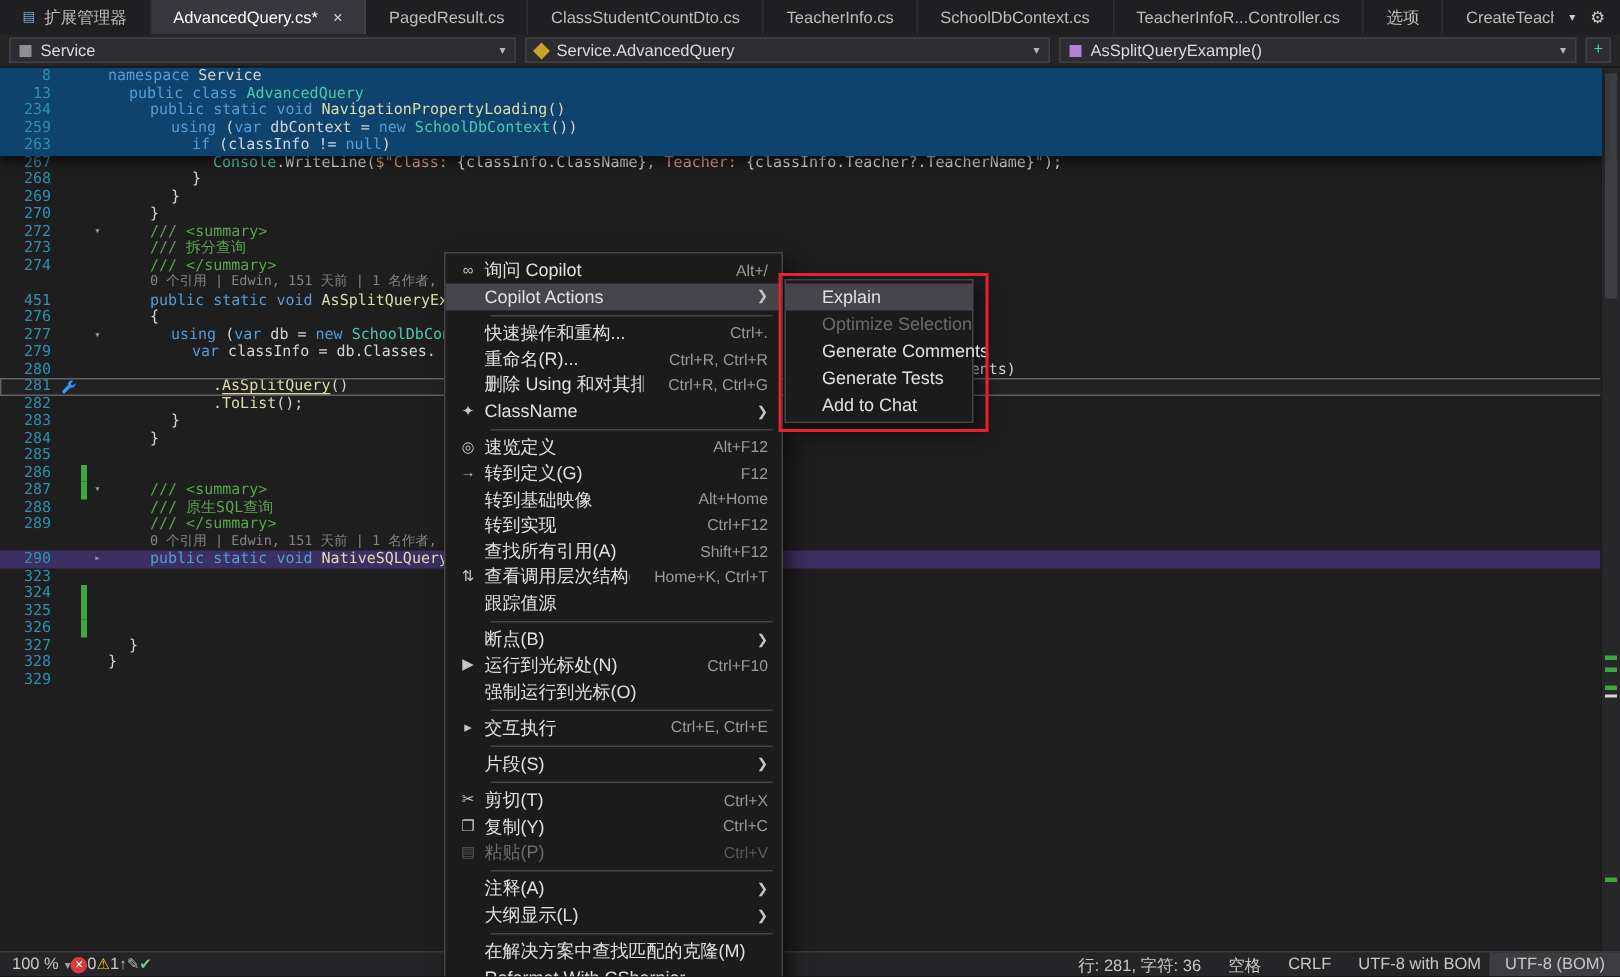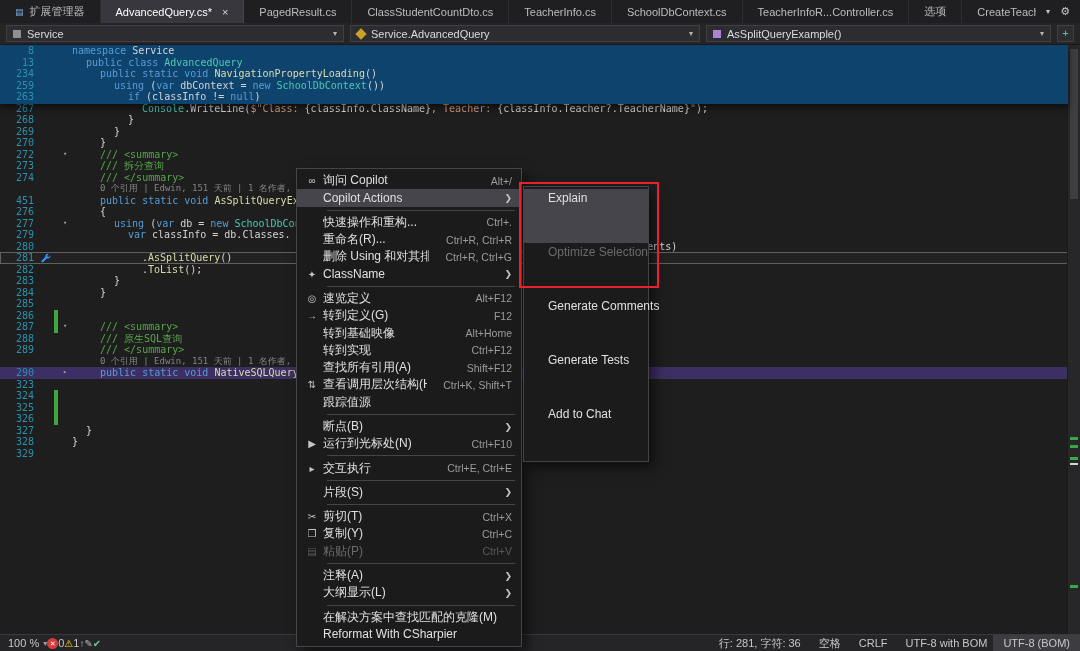--- a/index.html
+++ b/index.html
@@ -62,21 +62,21 @@
   .mi .lbl{white-space:nowrap;overflow:hidden;}
   .mi .sc{margin-left:auto;color:#9b9b9b;font-size:10.5px;padding-left:16px;white-space:nowrap;}
   .mi .arr{margin-left:auto;color:#c5c5c5;font-size:9px;}
   .mi.hl{background:#45454b;}
   .mi.dis{color:#6b6b6b;} .mi.dis .sc,.mi.dis .ic{color:#5a5a5a;}
   .sep{height:1px;background:#454548;margin:3px 6px 3px 30px;}
 
   
   .submenu{position:absolute;left:523px;top:186px;width:126px;background:#1b1b1c;border:1px solid #454548;
            box-shadow:5px 6px 12px rgba(0,0,0,.55);z-index:45;padding:2px 0;box-sizing:border-box;}
-  .smi{height:36px;line-height:18px;padding:0 10px 18px 24px;font-size:12px;color:#e0e0e0;white-space:nowrap;cursor:default;}
+  .smi{height:18px;line-height:18px;padding:0 10px 0 24px;font-size:12px;color:#e0e0e0;white-space:nowrap;cursor:default;}
   .smi.hl{background:#45454b;}
   .smi.dis{color:#6b6b6b;}
   .redbox{position:absolute;left:519px;top:182px;width:136px;height:102px;border:2px solid #e8212b;
           z-index:50;pointer-events:none;}
 
   
   .statusbar{position:absolute;left:0;right:0;bottom:0;height:17px;background:#252527;border-top:1px solid #3a3a3d;
              display:flex;align-items:center;font-size:11px;color:#c8c8c8;z-index:10;box-sizing:border-box;}
   .sb-left{display:flex;align-items:center;padding-left:8px;}
   .zoomsel{display:flex;align-items:center;gap:4px;}
@@ -258,36 +258,40 @@
         <span class="sc">Ctrl+F12</span>
       </div>
       <div class="mi">
         <span class="ic"></span>
         <span class="lbl">查找所有引用(A)</span>
         <span class="sc">Shift+F12</span>
       </div>
       <div class="mi">
         <span class="ic">⇅</span>
         <span class="lbl">查看调用层次结构(H)</span>
-        <span class="sc">Ctrl+K, Shift+T</span>
+        <span class="sc">Home+K, Ctrl+T</span>
       </div>
       <div class="mi">
         <span class="ic"></span>
         <span class="lbl">跟踪值源</span>
       </div>
       <div class="sep"></div>
       <div class="mi">
         <span class="ic"></span>
         <span class="lbl">断点(B)</span>
         <span class="arr">❯</span>
       </div>
       <div class="mi">
         <span class="ic">▶</span>
         <span class="lbl">运行到光标处(N)</span>
         <span class="sc">Ctrl+F10</span>
+      </div>
+      <div class="mi">
+        <span class="ic"></span>
+        <span class="lbl">强制运行到光标(O)</span>
       </div>
       <div class="sep"></div>
       <div class="mi">
         <span class="ic">▸</span>
         <span class="lbl">交互执行</span>
         <span class="sc">Ctrl+E, Ctrl+E</span>
       </div>
       <div class="sep"></div>
       <div class="mi">
         <span class="ic"></span>

